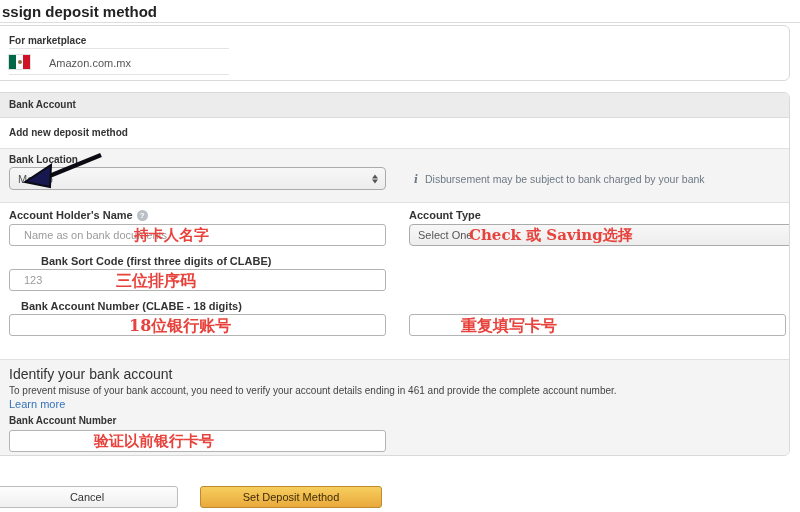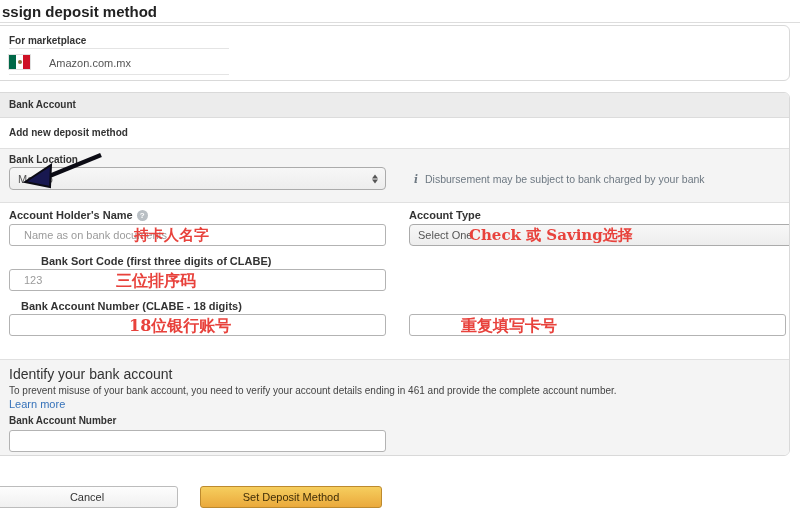--- a/index.html
+++ b/index.html
@@ -170,19 +170,20 @@
       <input class="inp" style="left: 420px; top: 111px;" type="text">
       <span class="ann" style="left:472px; top:111px;">重复填写卡号</span>
     </div>
 
     <div class="sec-grayB">
       <div class="idf-h">Identify your bank account</div>
       <div class="idf-p">To prevent misuse of your bank account, you need to verify your account details ending in 461 and provide the complete account number.</div>
       <a class="link idf-learn">Learn more</a>
       <div class="idf-label label">Bank Account Number</div>
       <input class="inp idf-inp" type="text" style="">
+      <span class="ann" style="left:105px; top:70px; font-size:15px;">验证以前银行卡号</span>
     </div>
   </div>
 
   <div class="btn btn-cancel">Cancel</div>
   <div class="btn btn-submit">Set Deposit Method</div>
 
 </div>
 
 </body></html>

